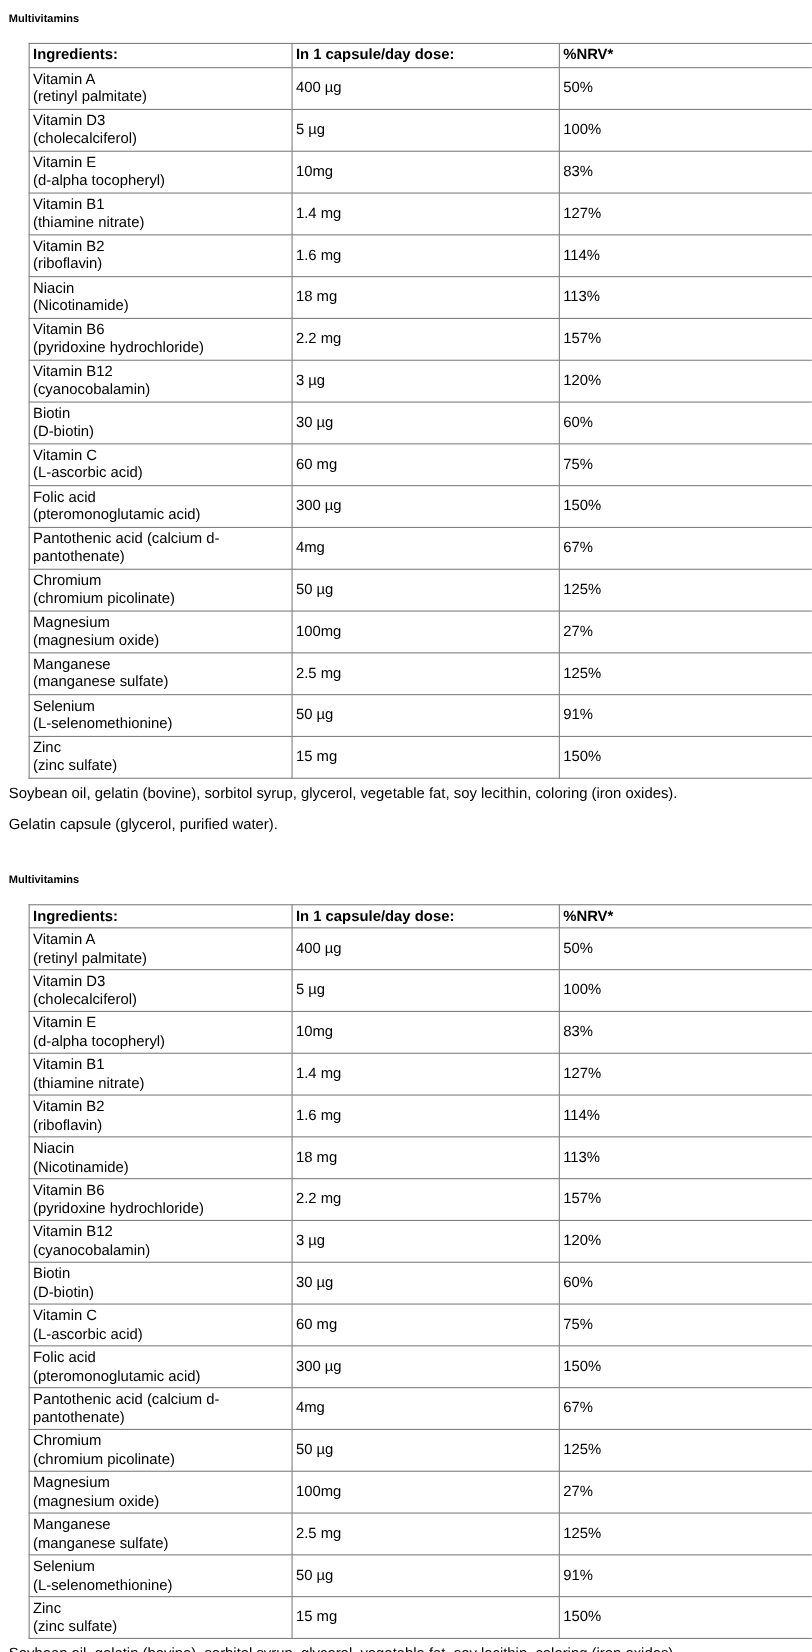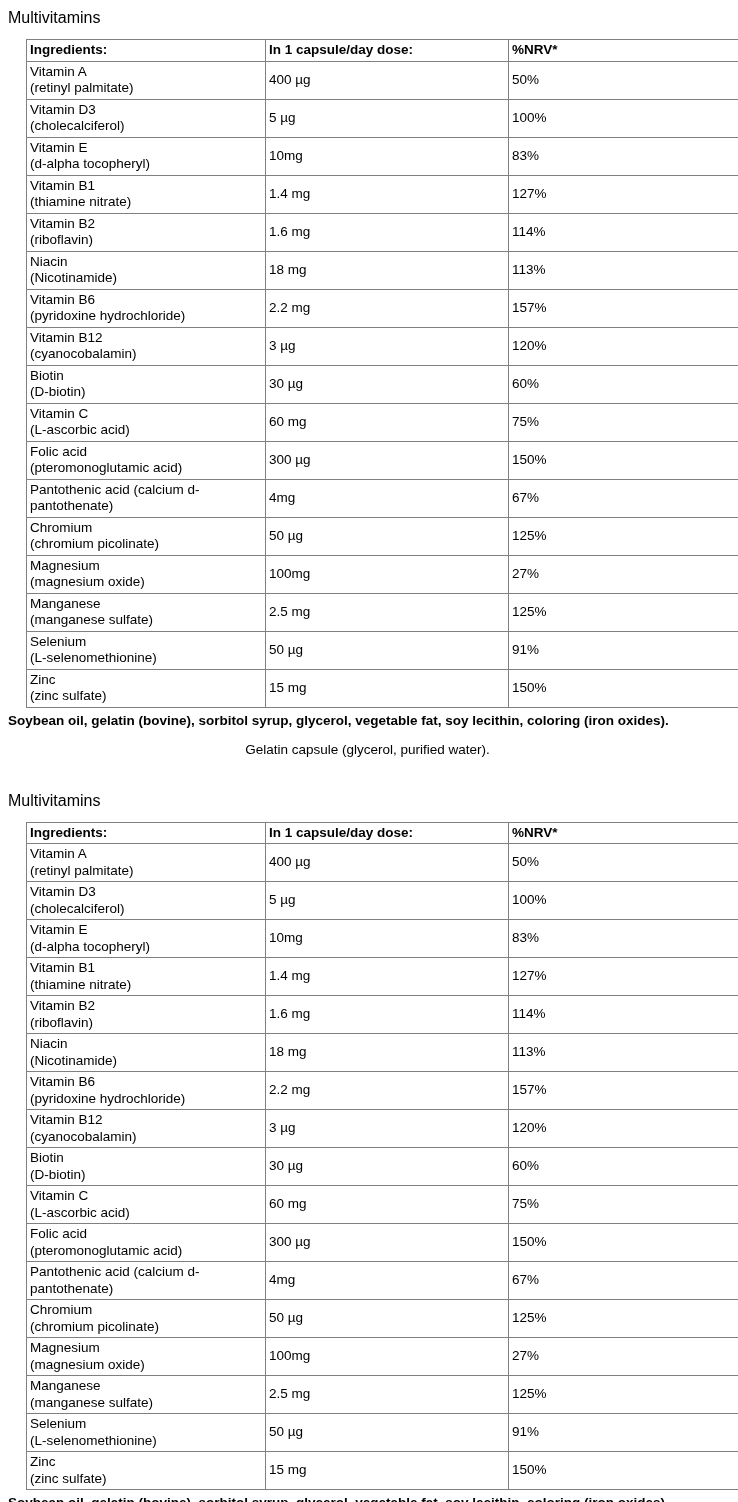--- a/index.html
+++ b/index.html
@@ -12,22 +12,22 @@
     font-size: 13.5px;
     line-height: 16.5px;
   }
   .page {
     width: 738px;
     padding: 9px 8px 10px 8px;
   }
   .section { margin: 0; }
   .section + .section { margin-top: 33px; }
   .section-heading {
-    font-size: 16px;
-    font-weight: normal;
+    font-size: 10px;
+    font-weight: bold;
     margin: 0 0 13px 0;
     line-height: 17px;
   }
   table.ingredients-table {
     border-collapse: collapse;
     table-layout: fixed;
     width: 719px;
     margin-left: 18px;
   }
   table.ingredients-table th,
@@ -37,28 +37,27 @@
     text-align: left;
     vertical-align: middle;
     font-weight: normal;
     overflow: hidden;
   }
   table.ingredients-table th { font-weight: bold; }
   .col-ingredient { width: 239px; }
   .col-dose { width: 243px; }
   .col-nrv { width: 237px; }
   p.other-ingredients {
-    font-weight: bold;
+    font-weight: normal;
     margin: 5px 0 0 0;
     width: 719px;
   }
   p.capsule-note {
     margin: 13px 0 0 0;
     width: 719px;
-    text-align: center;
   }
 </style>
 </head>
 <body>
 
 <div class="page">
 
   <div class="section">
     <div class="section-heading">Multivitamins</div>
     <table class="ingredients-table">

